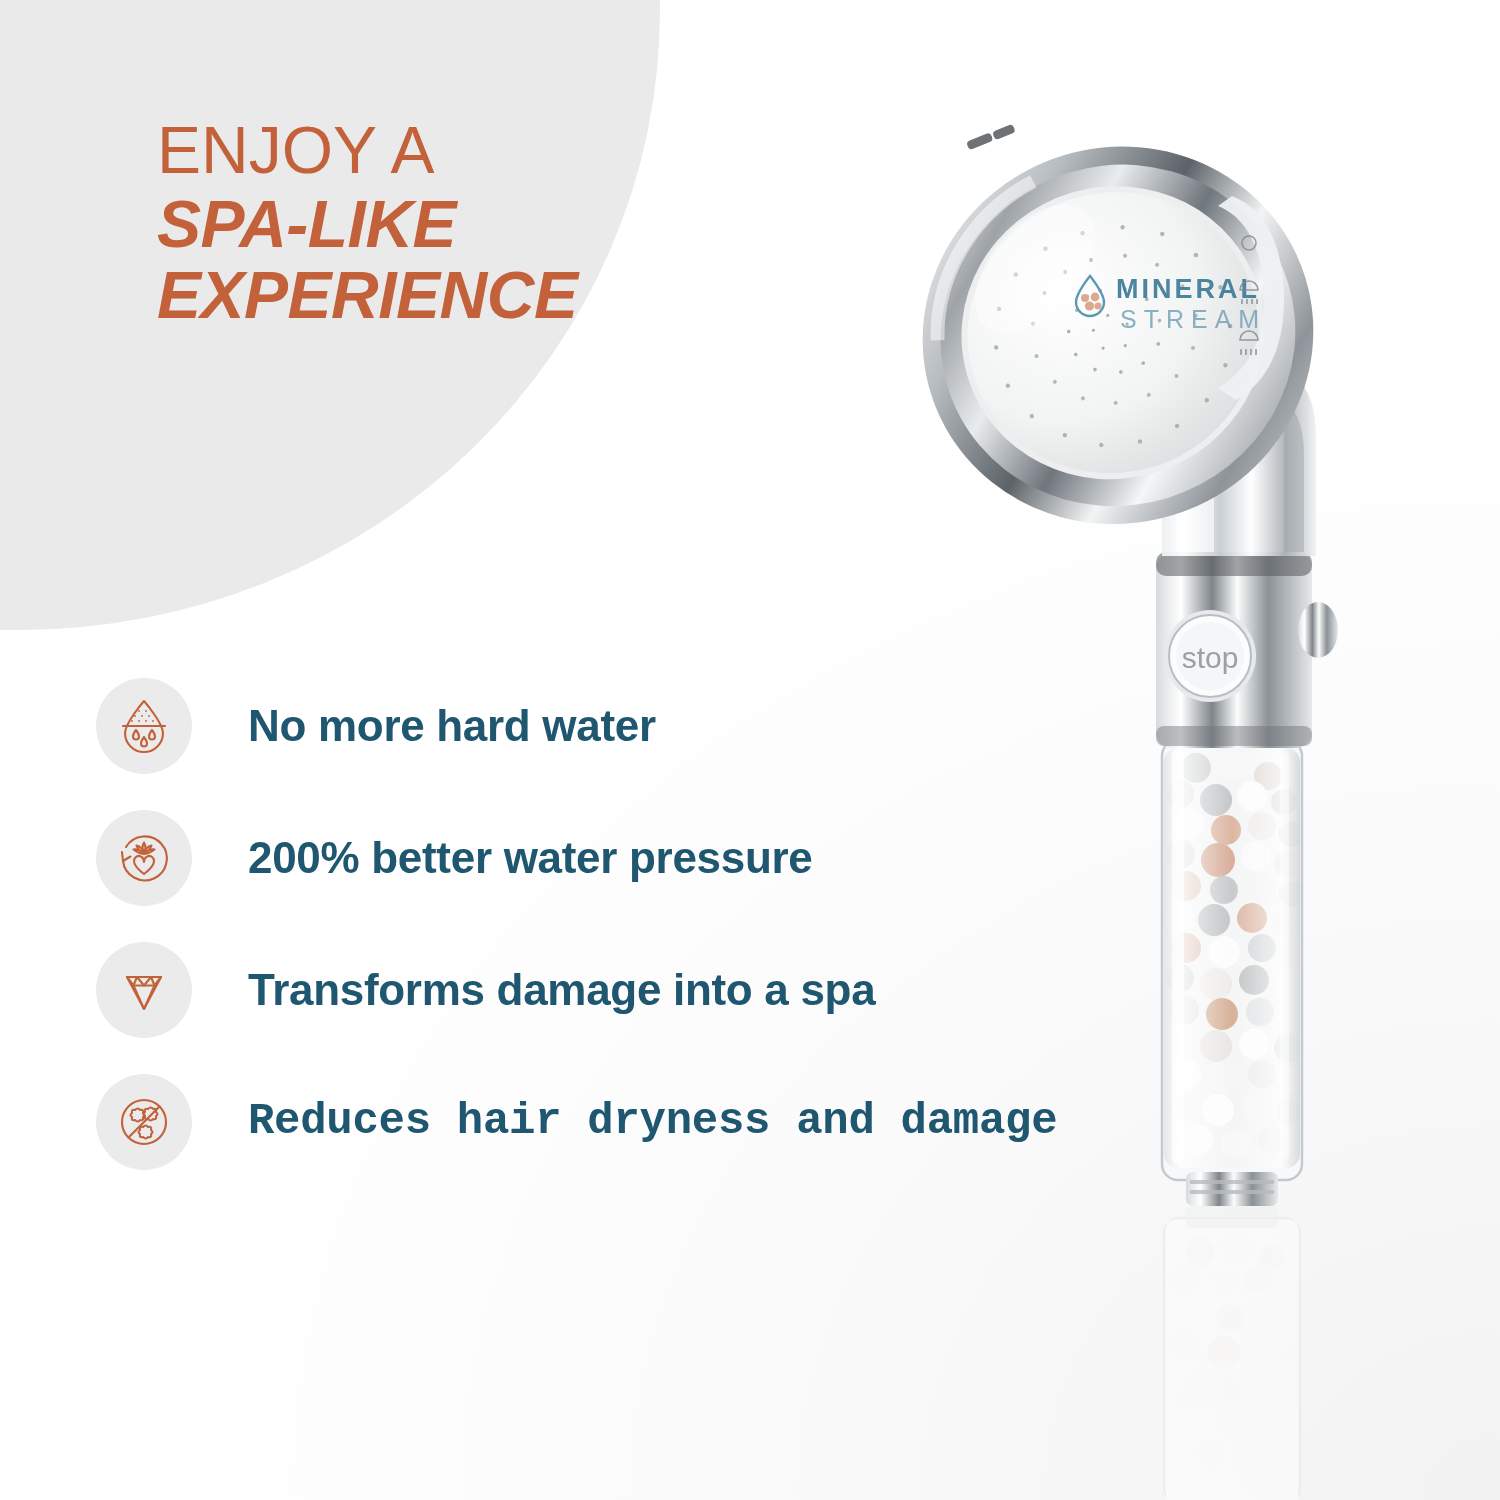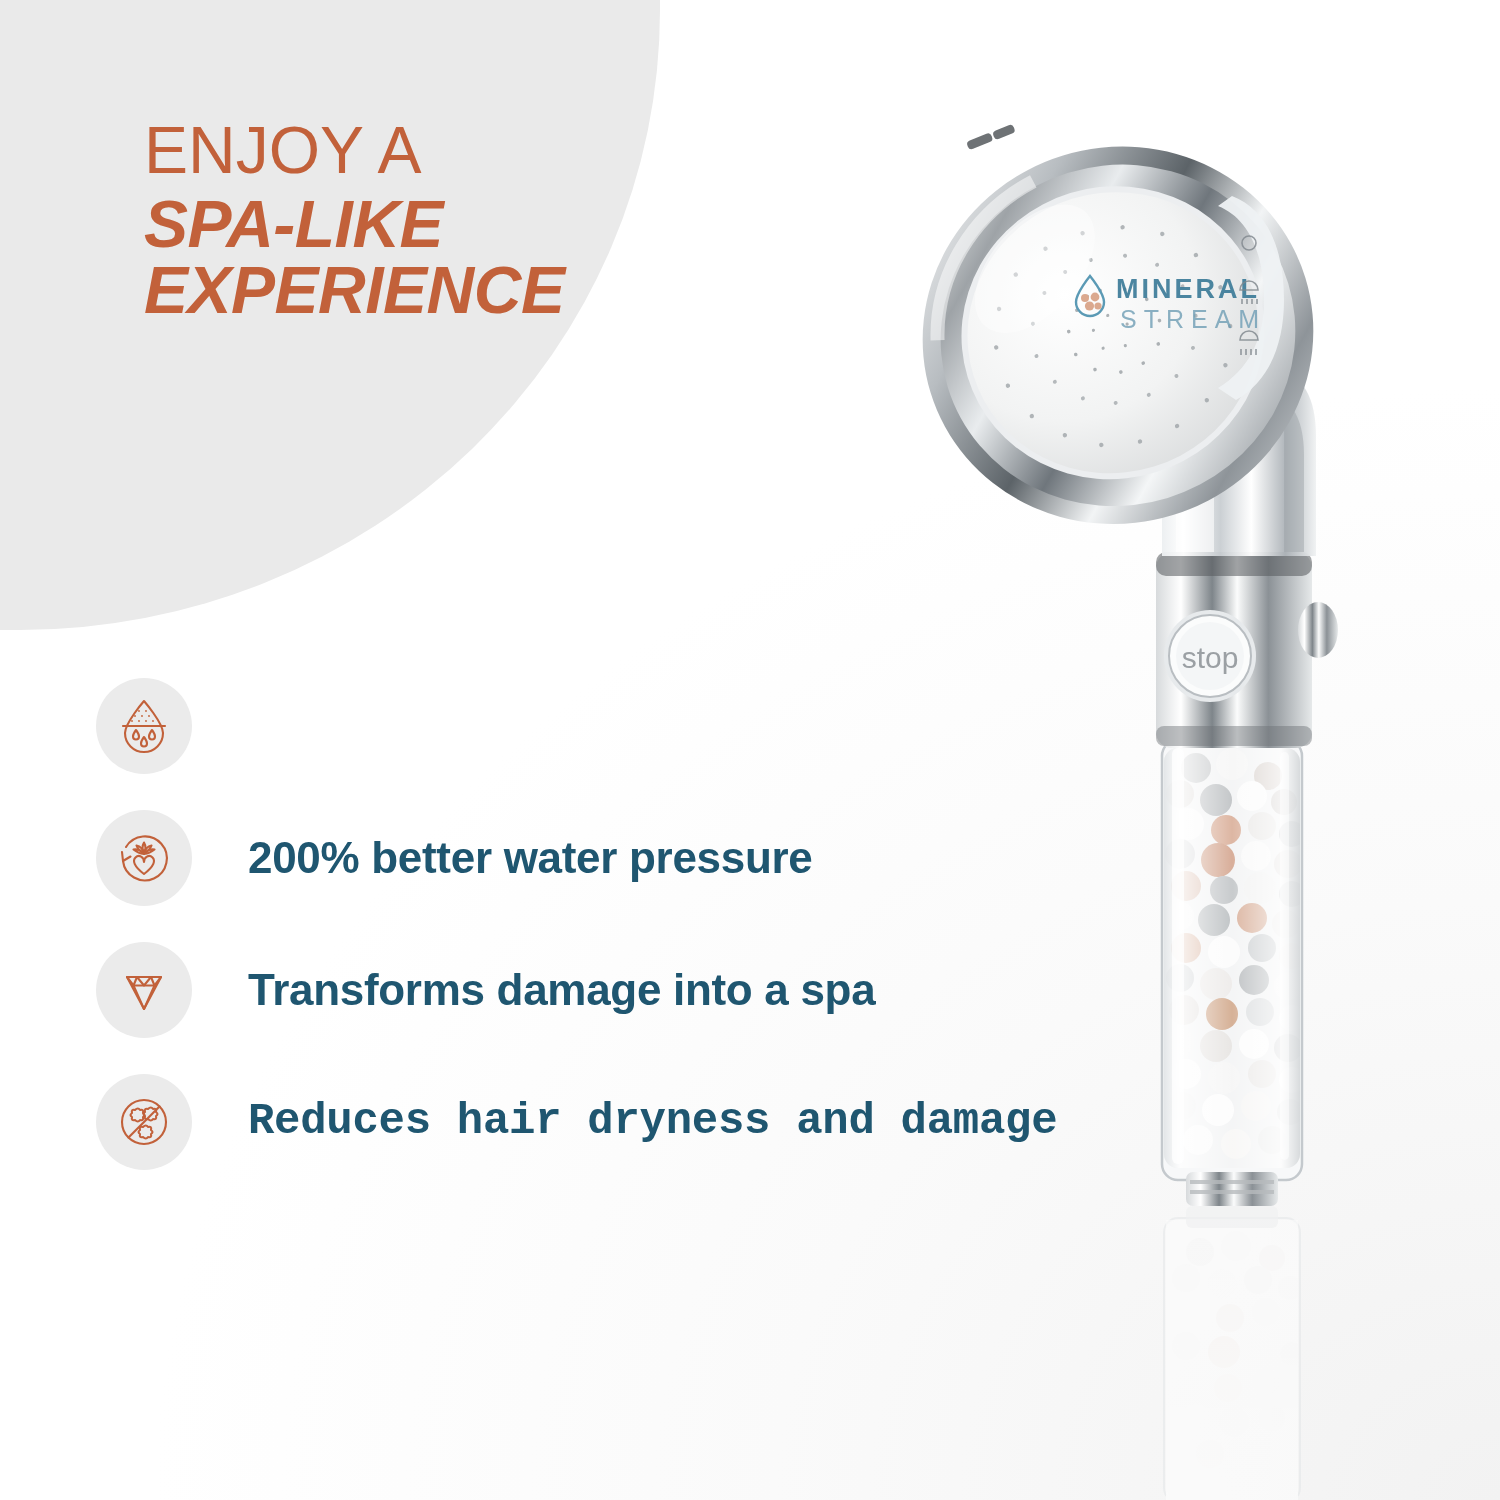--- a/index.html
+++ b/index.html
@@ -32,41 +32,41 @@
   }
   .corner-blob::after{
     content:"";
     position:absolute; left:0; top:0; width:480px; height:480px;
     background:#eaeaea;
   }
 
   
   .headline {
     position:absolute;
-    left:144px; top:118px;
+    left:157px; top:118px;
     width:640px;
     color:#c2613a;
     line-height:0.99;
     letter-spacing:-0.5px;
   }
   .headline .l1 {
     display:block;
     font-size:66px;
     font-weight:400;
     letter-spacing:0px;
   }
   .headline .l2, .headline .l3 {
     display:block;
     font-size:66px;
     font-weight:700;
     font-style:italic;
     letter-spacing:-0.5px;
   }
   .headline .l2 { margin-top:9px; }
-  .headline .l3 { }
+  .headline .l3 { margin-top:5px; }
 
   
   .features {
     position:absolute;
     left:96px; top:672px;
     width:980px;
   }
   .feature {
     display:flex;
     align-items:center;
@@ -131,20 +131,21 @@
             <circle cx="19" cy="26" r="0.9"></circle>
               <circle cx="26" cy="26" r="0.9"></circle>
               <circle cx="33" cy="26" r="0.9"></circle>
               <circle cx="40" cy="26" r="0.9"></circle>
           </g>
           <path d="M23 35 C23 35 26 39 26 41.5 A3 3 0 0 1 20 41.5 C20 39 23 35 23 35 Z"></path>
           <path d="M39 35 C39 35 42 39 42 41.5 A3 3 0 0 1 36 41.5 C36 39 39 35 39 35 Z"></path>
           <path d="M31 42 C31 42 34 46 34 48.5 A3 3 0 0 1 28 48.5 C28 46 31 42 31 42 Z"></path>
         </svg>
       </span>
+      <span class="feature-text">No more hard water</span>
     </div>
 
     <div class="feature">
       <span class="icon-badge">
         <svg width="62" height="62" viewBox="0 0 62 62" fill="none" stroke="#c2613a" stroke-width="2.1" stroke-linecap="round" stroke-linejoin="round">
           <path d="M13 20 A22 22 0 1 1 10 34"></path>
           <path d="M10 34 L9 25 M10 34 L17.5 29.5"></path>
           <path d="M31 35 C31 30 26 27 22.5 30.5 C19.5 33.5 20.5 39 31 47 C41.5 39 42.5 33.5 39.5 30.5 C36 27 31 30 31 35 Z"></path>
           <path d="M31 26 C29 22 29.5 18 31 15.5 C32.5 18 33 22 31 26 Z"></path>
           <path d="M31 26.5 C27.5 24.5 24.5 21.5 23.5 18.5 C27 19 30 22.5 31 26.5 Z"></path>

